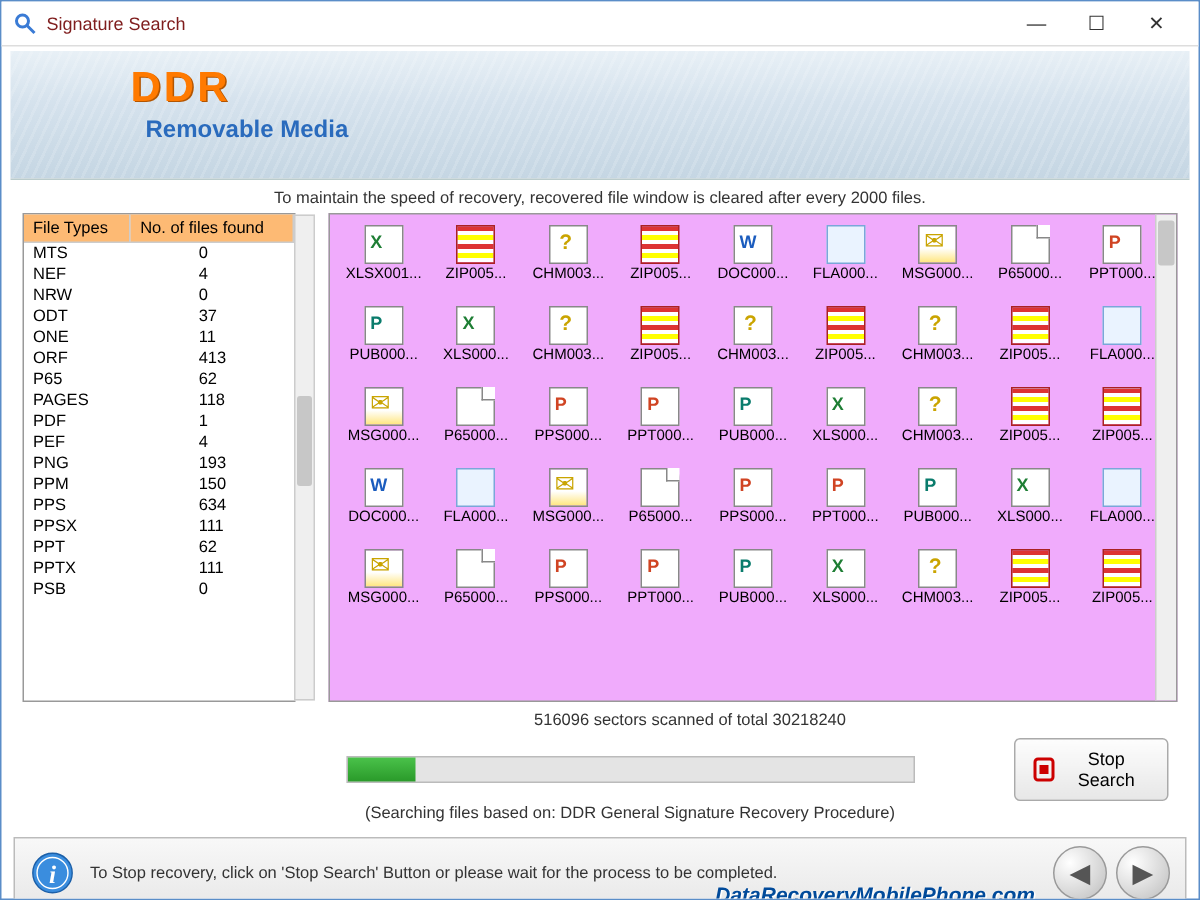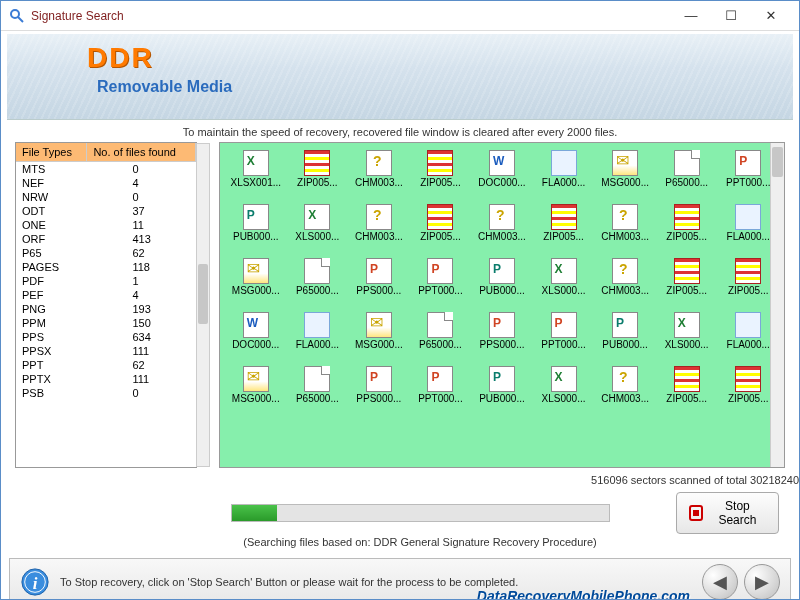--- a/index.html
+++ b/index.html
@@ -14,27 +14,27 @@
 .banner .sub { position: absolute; left: 90px; top: 44px; font-size: 16px; font-weight: bold; color: #2a6bbd; z-index: 2; }
 .notice { text-align: center; font-size: 11px; color: #333; padding: 6px 0 4px; }
 .mainrow { display: flex; padding: 0 14px; gap: 6px; height: 326px; }
 .leftpane { width: 182px; border: 1px solid #999; background: #fff; display: flex; flex-direction: column; position: relative; }
 .leftpane table { width: 100%; border-collapse: collapse; font-size: 11px; }
 .leftpane th { text-align: left; padding: 3px 6px; font-weight: normal; border-bottom: 1px solid #ccc; border-right: 1px solid #ccc; background: #fdba74; }
 .leftpane td { padding: 1px 6px; border-right: 1px solid transparent; }
 .leftpane .tbody-wrap { overflow: hidden; flex: 1; }
 .vscroll { position: absolute; right: -14px; top: 0; bottom: 0; width: 14px; background: #efefef; border: 1px solid #ccc; }
 .vscroll .thumb { position: absolute; left: 1px; right: 1px; height: 60px; top: 120px; background: #c7c7c7; border-radius: 2px; }
-.filepane { flex: 1; margin-left: 16px; border: 1px solid #999; background: #86efac; padding: 4px 6px; overflow: hidden; position: relative; }
+.filepane { flex: 1; margin-left: 16px; border: 1px solid #999; background: #f0abfc; padding: 4px 6px; overflow: hidden; position: relative; }
 .filegrid { display: grid; grid-template-columns: repeat(9, 1fr); gap: 2px 2px; }
 .fileitem { display: flex; flex-direction: column; align-items: center; padding: 2px 0 0; height: 52px; }
 .fileitem .icon { width: 28px; height: 28px; display: flex; align-items: center; justify-content: center; }
 .fileitem .lbl { font-size: 10px; color: #000; white-space: nowrap; max-width: 58px; overflow: hidden; text-overflow: ellipsis; }
 .progress-row { display: flex; align-items: center; gap: 26px; padding: 6px 20px 0 230px; }
-.progress-label { text-align: right; font-size: 11px; color: #333; padding-top: 6px; padding-left: 120px; }
+.progress-label { text-align: center; font-size: 11px; color: #333; padding-top: 6px; padding-left: 120px; }
 .progressbar { width: 430px; height: 18px; background: #e4e4e4; border: 1px solid #bbb; position: relative; }
 .progressbar .fill { position: absolute; left: 0; top: 0; bottom: 0; width: 12%; background: linear-gradient(180deg,#4ac24a,#2a9a2a); }
 .stopbtn { display: flex; align-items: center; gap: 6px; padding: 6px 12px; background: linear-gradient(180deg,#fdfdfd,#e7e7e7); border: 1px solid #aaa; border-radius: 4px; font-size: 12px; cursor: pointer; margin-left: 40px; }
 .stopbtn .sq { width: 16px; height: 16px; border: 2px solid #c00; border-radius: 3px; display: flex; align-items: center; justify-content: center; }
 .stopbtn .sq::after { content: ""; width: 6px; height: 6px; background: #c00; }
 .searching { text-align: center; font-size: 11px; color: #333; padding: 2px 0 6px; padding-left: 40px; }
 .footer { margin: 4px 8px 6px; border: 1px solid #bbb; background: linear-gradient(180deg,#f8f8f8,#e8e8e8); height: 48px; display: flex; align-items: center; padding: 0 10px; gap: 10px; position: relative; }
 .footer .info-icon { width: 30px; height: 30px; }
 .footer .msg { font-size: 11px; color: #333; }
 .footer .nav { position: absolute; right: 10px; top: 5px; display: flex; gap: 6px; }

